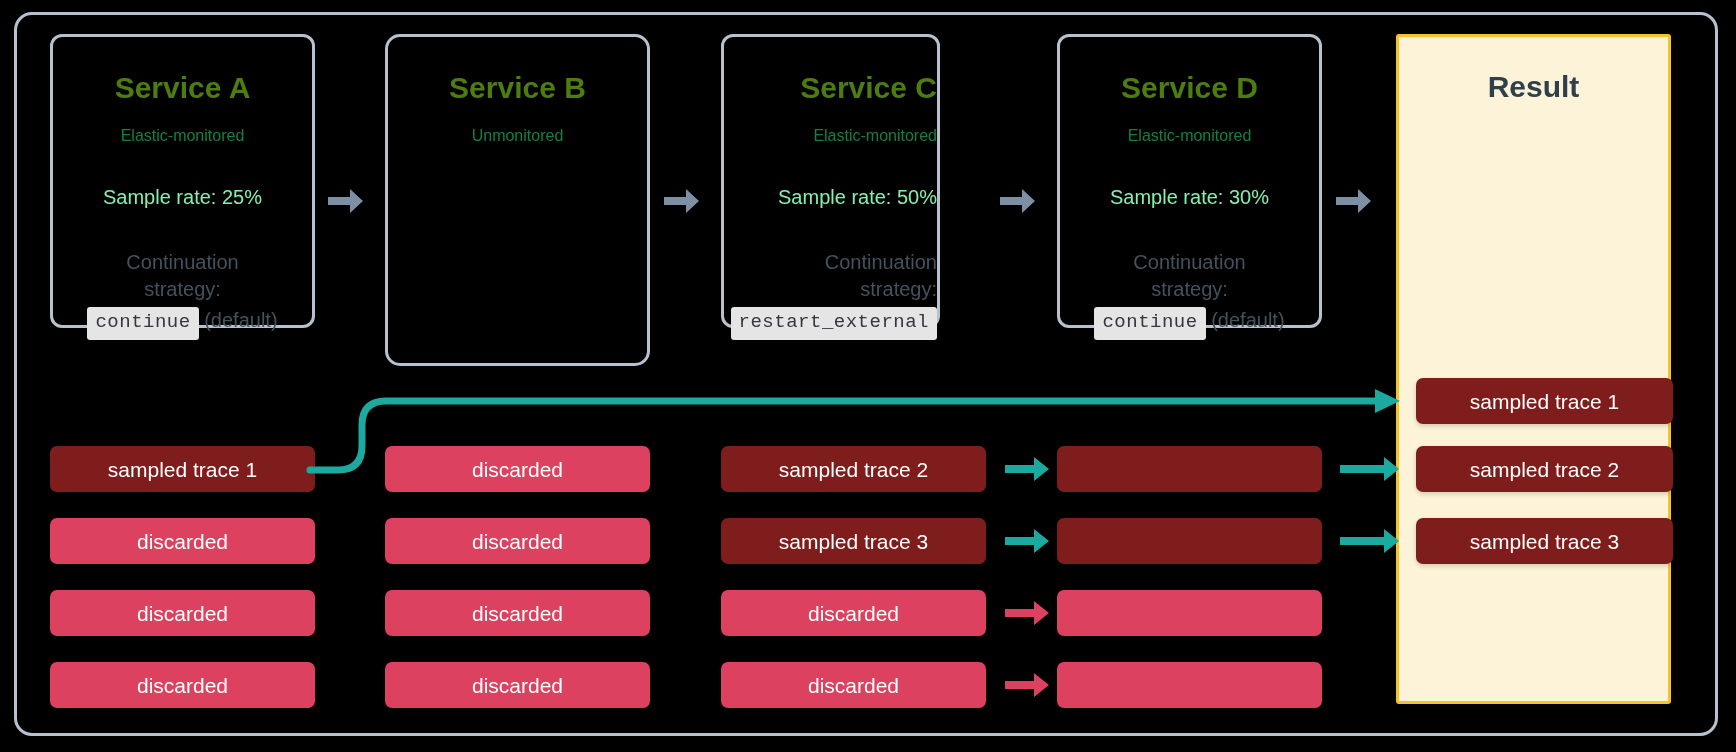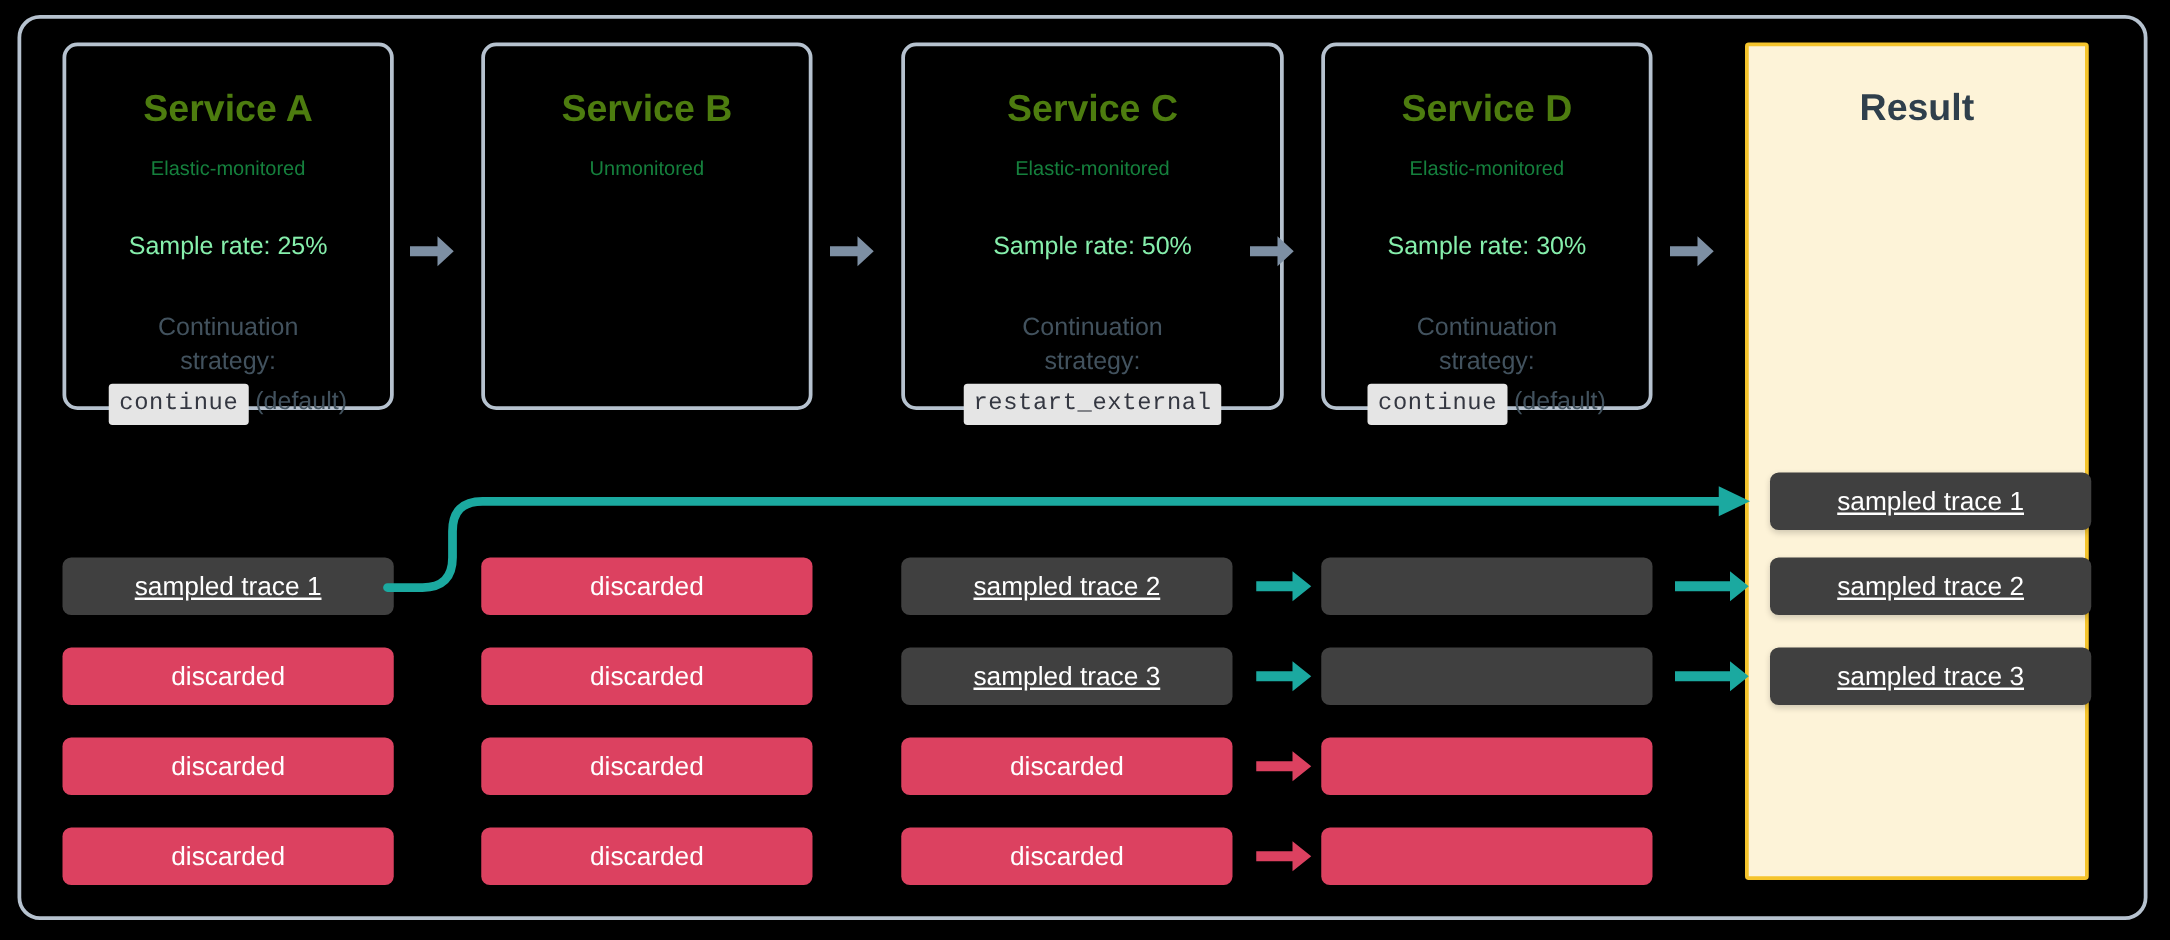--- a/index.html
+++ b/index.html
@@ -111,21 +111,21 @@
     position: absolute;
     box-sizing: border-box;
     border-radius: 7px;
     color: #ffffff;
     font-size: 21px;
     display: flex;
     align-items: center;
     justify-content: center;
     line-height: 1;
   }
-  .bar.sampled { background: #404040; text-decoration: underline; }
+  .bar.sampled { background: #7f1d1d; }
   .bar.discarded { background: #dc4160; }
   .bar.result-bar { box-shadow: 0 2px 5px rgba(0,0,0,0.18); }
 
   
   .col-arrow {
     position: absolute;
     height: 26px;
   }
 
   svg { display: block; overflow: visible; }
@@ -141,26 +141,26 @@
     <div class="svc-title">Service A</div>
     <div class="svc-sub">Elastic-monitored</div>
     <div class="svc-rate">Sample rate: 25%</div>
     <div class="svc-cont">
       <div>Continuation</div>
       <div>strategy:</div>
       <div class="svc-strategy-line"><span class="code-chip">continue</span> <span>(default)</span></div>
     </div>
   </div>
 
-  <div class="svc-card" style="left:385px; top:34px; width:265px; height:294px;">
+  <div class="svc-card" style="left:385px; top:34px; width:265px; height:332px;border-radius:15px;">
     <div class="svc-title">Service B</div>
     <div class="svc-sub">Unmonitored</div>
   </div>
 
-  <div class="svc-card" style="left:721px; top:34px; width:306px; height:294px;">
+  <div class="svc-card" style="left:721px; top:34px; width:219px; height:294px;text-align:right;">
     <div class="svc-title">Service C</div>
     <div class="svc-sub">Elastic-monitored</div>
     <div class="svc-rate">Sample rate: 50%</div>
     <div class="svc-cont">
       <div>Continuation</div>
       <div>strategy:</div>
       <div class="svc-strategy-line"><span class="code-chip">restart_external</span></div>
     </div>
   </div>
 

